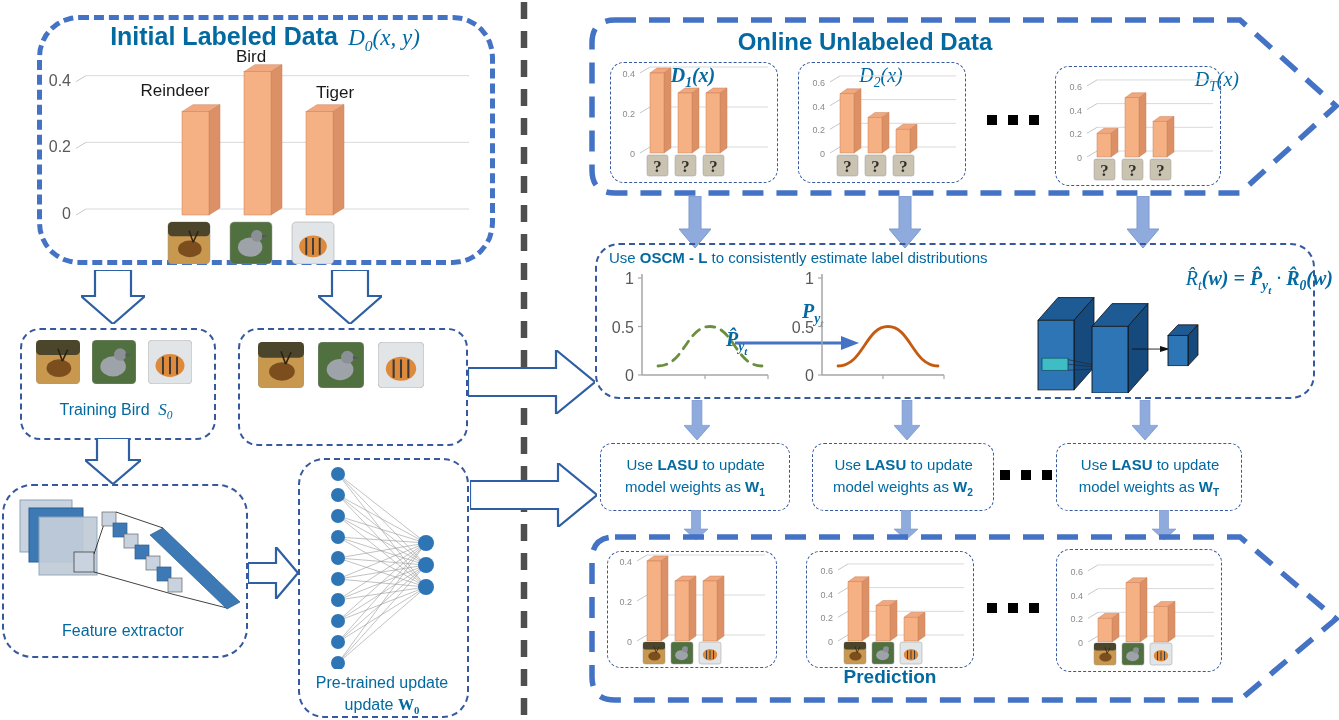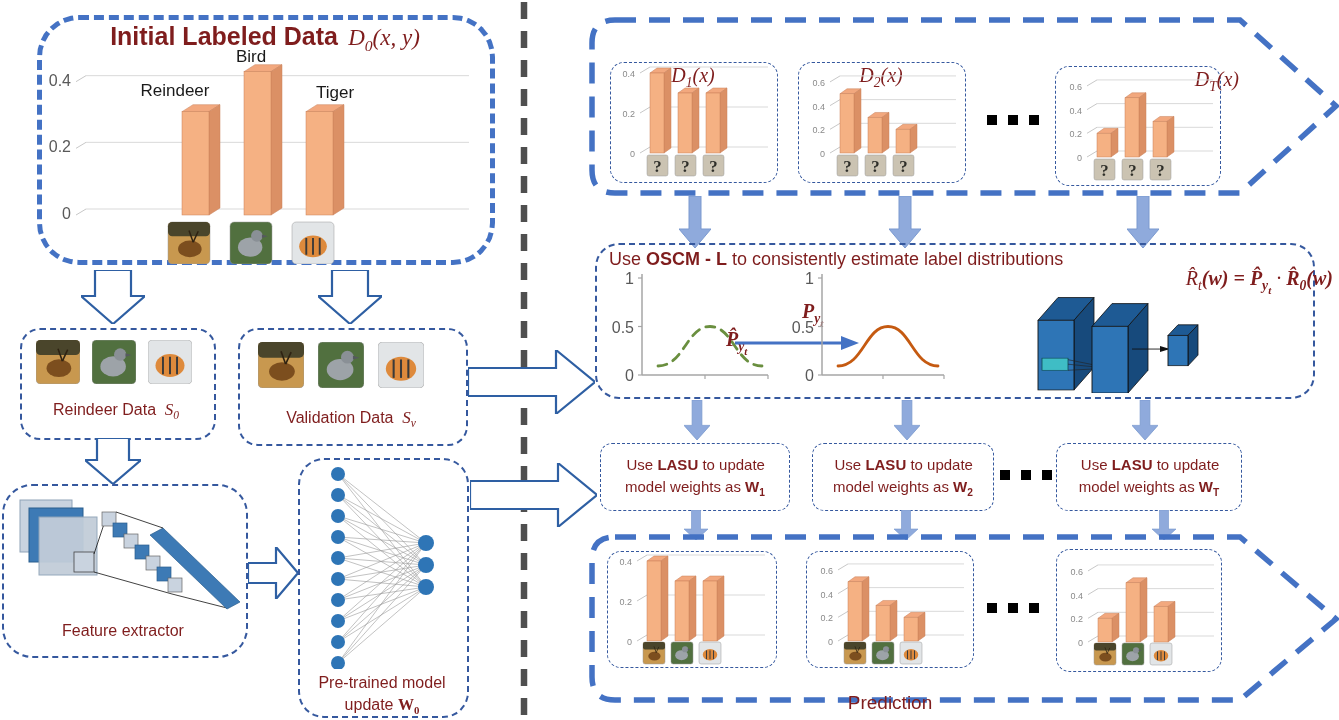--- a/index.html
+++ b/index.html
@@ -1,17 +1,17 @@
 <!DOCTYPE html>
 <html><head>
 <meta charset="utf-8">
 <style>
   html,body{margin:0;padding:0;background:#fff;}
   #canvas{position:relative;width:1339px;height:720px;overflow:hidden;background:#fff;
-          font-family:"Liberation Sans",sans-serif;color:#7f1d1d;}
+          font-family:"Liberation Sans",sans-serif;color:#0369a1;}
   .abs{position:absolute;}
   .dashbox{position:absolute;border:2px dashed #35589E;border-radius:16px;background:transparent;}
   .thinbox{position:absolute;border:1.6px dashed #35589E;border-radius:14px;}
   .bigdash{position:absolute;border:5px dashed #4472C4;border-radius:42px;}
   .title{font-weight:bold;font-size:25px;white-space:nowrap;}
   .subtitle{font-weight:bold;font-size:24px;}
   .mvar{font-family:"Liberation Serif",serif;font-style:italic;}
   .mvar-b{font-family:"Liberation Serif",serif;font-style:italic;font-weight:bold;}
   .mrest{font-family:"Liberation Serif",serif;}
   sub{font-size:68%;}
@@ -99,21 +99,21 @@
       <polygon points="30.4,12 36,13.600000000000001 30.4,15.2" fill="#55595e"></polygon>
     </svg>
   <svg class="abs" style="left:148px;top:340px" width="44" height="44" viewBox="0 0 40 40">
       <rect x="0" y="0" width="40" height="40" rx="4" fill="#E2E5E7" stroke="#9a9a9a" stroke-width="0.5"></rect>
       <ellipse cx="20" cy="23.2" rx="13.200000000000001" ry="10.4" fill="#DE8A3C"></ellipse>
       <line x1="13.600000000000001" y1="15.2" x2="13.600000000000001" y2="31.200000000000003" stroke="#3a3a3a" stroke-width="1.7999999999999998"></line>
       <line x1="20" y1="15.2" x2="20" y2="31.200000000000003" stroke="#3a3a3a" stroke-width="1.7999999999999998"></line>
       <line x1="26.400000000000002" y1="15.2" x2="26.400000000000002" y2="31.200000000000003" stroke="#3a3a3a" stroke-width="1.7999999999999998"></line>
     </svg>
   <div class="abs boxlabel" style="left:20px;top:400px;width:192px;">
-    <span>Reindeer Data</span>
+    <span>Training Bird</span>
     <span class="mvar" style="font-size:17px;">&nbsp;<span>S</span><sub>0</sub></span>
   </div>
 
   <div class="dashbox" style="left:238px;top:328px;width:226px;height:114px;border-radius:20px;"></div>
   <svg class="abs" style="left:258px;top:342px" width="46" height="46" viewBox="0 0 40 40">
       <rect x="0" y="0" width="40" height="40" rx="4" fill="#C8984F" stroke="#9a9a9a" stroke-width="0.5"></rect>
       <rect x="0" y="0" width="40" height="13.600000000000001" rx="4" fill="#4A452B"></rect>
       <ellipse cx="20.8" cy="25.6" rx="11.200000000000001" ry="8" fill="#7C4E1E"></ellipse>
       <line x1="24" y1="19.2" x2="20" y2="8" stroke="#2E2212" stroke-width="1.4000000000000001"></line>
       <line x1="24" y1="19.2" x2="28.799999999999997" y2="8.8" stroke="#2E2212" stroke-width="1.4000000000000001"></line>
@@ -124,24 +124,20 @@
       <circle cx="25.6" cy="13.200000000000001" r="5.6000000000000005" fill="#8A9096"></circle>
       <polygon points="30.4,12 36,13.600000000000001 30.4,15.2" fill="#55595e"></polygon>
     </svg>
   <svg class="abs" style="left:378px;top:342px" width="46" height="46" viewBox="0 0 40 40">
       <rect x="0" y="0" width="40" height="40" rx="4" fill="#E2E5E7" stroke="#9a9a9a" stroke-width="0.5"></rect>
       <ellipse cx="20" cy="23.2" rx="13.200000000000001" ry="10.4" fill="#DE8A3C"></ellipse>
       <line x1="13.600000000000001" y1="15.2" x2="13.600000000000001" y2="31.200000000000003" stroke="#3a3a3a" stroke-width="1.7999999999999998"></line>
       <line x1="20" y1="15.2" x2="20" y2="31.200000000000003" stroke="#3a3a3a" stroke-width="1.7999999999999998"></line>
       <line x1="26.400000000000002" y1="15.2" x2="26.400000000000002" y2="31.200000000000003" stroke="#3a3a3a" stroke-width="1.7999999999999998"></line>
     </svg>
-  <div class="abs boxlabel" style="left:238px;top:408px;width:226px;">
-    <span>Validation Data</span>
-    <span class="mvar" style="font-size:17px;">&nbsp;<span>S</span><sub>v</sub></span>
-  </div>
 
   <svg class="abs" style="left:85px;top:438px" width="56" height="46">
     <polygon points="12,0 44,0 44,22 56,22 28,46 0,22 12,22" fill="#fff" stroke="#2E5FA3" stroke-width="2.2"></polygon>
   </svg>
 
   <div class="dashbox" style="left:2px;top:484px;width:242px;height:170px;border-radius:30px;"></div>
   <svg class="abs" style="left:14px;top:496px" width="230" height="122" viewBox="0 0 230 122">
     <rect x="6" y="4" width="52" height="52" fill="#C9D3DF" stroke="#8FA3B8"></rect>
     <rect x="15" y="12" width="54" height="54" fill="#3D7AB5" stroke="#2B5E8E"></rect>
     <rect x="25" y="21" width="58" height="58" fill="#C2CDD9" stroke="#8FA3B8" opacity="0.95"></rect>
@@ -205,38 +201,39 @@
       <circle cx="32" cy="115" r="7" fill="#2E75B6"></circle>
       <circle cx="32" cy="136" r="7" fill="#2E75B6"></circle>
       <circle cx="32" cy="157" r="7" fill="#2E75B6"></circle>
       <circle cx="32" cy="178" r="7" fill="#2E75B6"></circle>
       <circle cx="32" cy="199" r="7" fill="#2E75B6"></circle>
       <circle cx="120" cy="79" r="8" fill="#2E75B6"></circle>
       <circle cx="120" cy="101" r="8" fill="#2E75B6"></circle>
       <circle cx="120" cy="123" r="8" fill="#2E75B6"></circle>
     </svg>
   <div class="abs" style="left:306px;top:672px;width:152px;font-size:16px;text-align:center;line-height:1.4;">
-    <span>Pre-trained model</span><br>
+    <span>Pre-trained update</span><br>
     <span>update</span>
     <span class="mvar-b" style="font-style:normal;"><span>W</span><sub>0</sub></span>
   </div>
 
   <svg class="abs" style="left:468px;top:350px" width="127" height="64">
     <polygon points="0,18 88,18 88,0 127,32 88,64 88,46 0,46" fill="#fff" stroke="#2E5FA3" stroke-width="2.2"></polygon>
   </svg>
   <svg class="abs" style="left:470px;top:463px" width="127" height="64">
     <polygon points="0,18 88,18 88,0 127,32 88,64 88,46 0,46" fill="#fff" stroke="#2E5FA3" stroke-width="2.2"></polygon>
   </svg>
 
   <svg class="abs" style="left:585px;top:12px" width="754" height="190">
     <path d="M 30,8 L 655,8 L 751,94 L 655,181 L 30,181 Q 7,181 7,158 L 7,31 Q 7,8 30,8" fill="none" stroke="#4472C4" stroke-width="5.5" stroke-dasharray="21 13"></path>
   </svg>
+  <div class="abs subtitle" style="left:640px;top:28px;width:450px;text-align:center;">Online Unlabeled Data</div>
 
   <div class="thinbox" style="left:610px;top:62px;width:166px;height:119px;"></div>
-  <div class="abs chart-mathlabel" style="left:610px;top:64px;width:166px;text-align:center;">
+  <div class="abs chart-mathlabel" style="left:610px;top:64px;width:166px;text-align:center;font-weight:bold;">
     <span>D</span><sub>1</sub><span>(x)</span>
   </div>
   <svg class="abs" style="left:616px;top:66px" width="156" height="112" viewBox="0 0 156 112">
       <line x1="24" y1="7" x2="34" y2="1" stroke="#c8c8c8" stroke-width="1"></line>
       <line x1="34" y1="1" x2="152" y2="1" stroke="#d9d9d9" stroke-width="1"></line>
       <text x="19" y="11" text-anchor="end" font-size="9" fill="#8a8a8a" font-family="Liberation Sans, sans-serif">0.4</text>
       <line x1="24" y1="47" x2="34" y2="41" stroke="#c8c8c8" stroke-width="1"></line>
       <line x1="34" y1="41" x2="152" y2="41" stroke="#d9d9d9" stroke-width="1"></line>
       <text x="19" y="51" text-anchor="end" font-size="9" fill="#8a8a8a" font-family="Liberation Sans, sans-serif">0.2</text>
       <line x1="24" y1="87" x2="34" y2="81" stroke="#c8c8c8" stroke-width="1"></line>
@@ -337,21 +334,21 @@
       <polygon points="10,0 22,0 22,33 32,33 16,52 0,33 10,33" fill="#8FAADC" stroke="#7A99CF"></polygon>
     </svg>
   <svg class="abs" style="left:889px;top:196px" width="32" height="52">
       <polygon points="10,0 22,0 22,33 32,33 16,52 0,33 10,33" fill="#8FAADC" stroke="#7A99CF"></polygon>
     </svg>
   <svg class="abs" style="left:1127px;top:196px" width="32" height="52">
       <polygon points="10,0 22,0 22,33 32,33 16,52 0,33 10,33" fill="#8FAADC" stroke="#7A99CF"></polygon>
     </svg>
 
   <div class="dashbox" style="left:595px;top:243px;width:716px;height:152px;border-radius:24px;"></div>
-  <div class="abs" style="left:609px;top:249px;font-size:18px;white-space:nowrap;">
+  <div class="abs" style="left:609px;top:249px;font-size:15px;white-space:nowrap;">
     <span>Use </span><b>OSCM - L</b><span> to consistently estimate label distributions</span>
   </div>
   <svg class="abs" style="left:602px;top:270px" width="170" height="122" viewBox="0 0 170 122">
       <line x1="40" y1="4" x2="40" y2="105" stroke="#A6A6A6" stroke-width="1.5"></line>
       <line x1="40" y1="105" x2="166" y2="105" stroke="#A6A6A6" stroke-width="1.5"></line>
       <line x1="103" y1="105" x2="103" y2="109" stroke="#A6A6A6" stroke-width="1.2"></line>
       <line x1="166" y1="105" x2="166" y2="109" stroke="#A6A6A6" stroke-width="1.2"></line>
       <line x1="36" y1="8" x2="40" y2="8" stroke="#A6A6A6" stroke-width="1.2"></line>
       <text x="32" y="14" text-anchor="end" font-size="16" fill="#595959" font-family="Liberation Sans, sans-serif">1</text>
       <line x1="36" y1="56.5" x2="40" y2="56.5" stroke="#A6A6A6" stroke-width="1.2"></line>
@@ -566,15 +563,15 @@
       <polygon points="92,51.46153846153847 99,46.46153846153847 113,46.46153846153847 106,51.46153846153847" fill="#F2A87E" stroke="#C9815A" stroke-width="0.5"></polygon>
       <polygon points="106,51.46153846153847 113,46.46153846153847 113,82 106,87" fill="#DB9065" stroke="#C9815A" stroke-width="0.5"></polygon>
       <rect x="92" y="51.46153846153847" width="14" height="35.53846153846153" fill="#F5B183" stroke="#C9815A" stroke-width="0.5"></rect>
       <rect x="88" y="88" width="22" height="22" rx="2.2" fill="#E2E5E7" stroke="#9a9a9a" stroke-width="0.5"></rect>
       <ellipse cx="99" cy="100.76" rx="7.260000000000001" ry="5.720000000000001" fill="#DE8A3C"></ellipse>
       <line x1="95.48" y1="96.36" x2="95.48" y2="105.16" stroke="#3a3a3a" stroke-width="0.99"></line>
       <line x1="99" y1="96.36" x2="99" y2="105.16" stroke="#3a3a3a" stroke-width="0.99"></line>
       <line x1="102.52" y1="96.36" x2="102.52" y2="105.16" stroke="#3a3a3a" stroke-width="0.99"></line>
     </svg>
 
-  <div class="abs" style="left:790px;top:692px;width:200px;text-align:center;font-size:19px;font-weight:normal;">Prediction</div>
+  <div class="abs" style="left:790px;top:666px;width:200px;text-align:center;font-size:19px;font-weight:bold;">Prediction</div>
 
 </div>
 
 </body></html>

